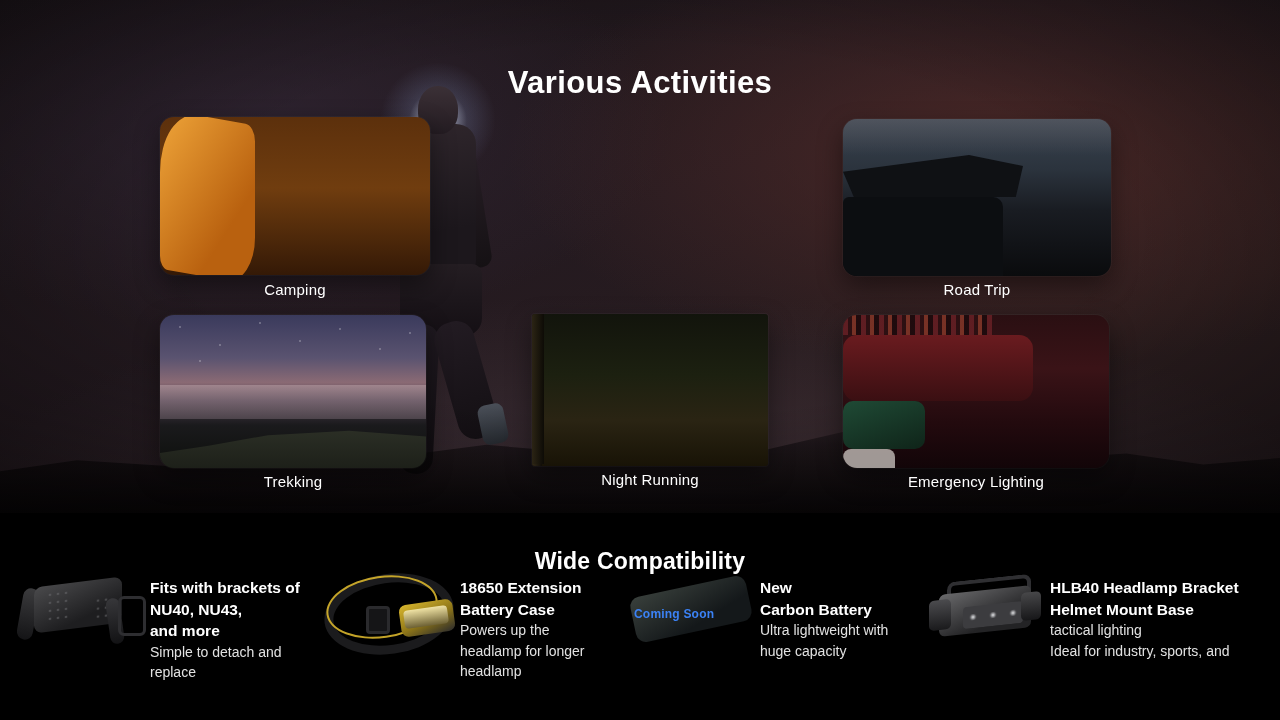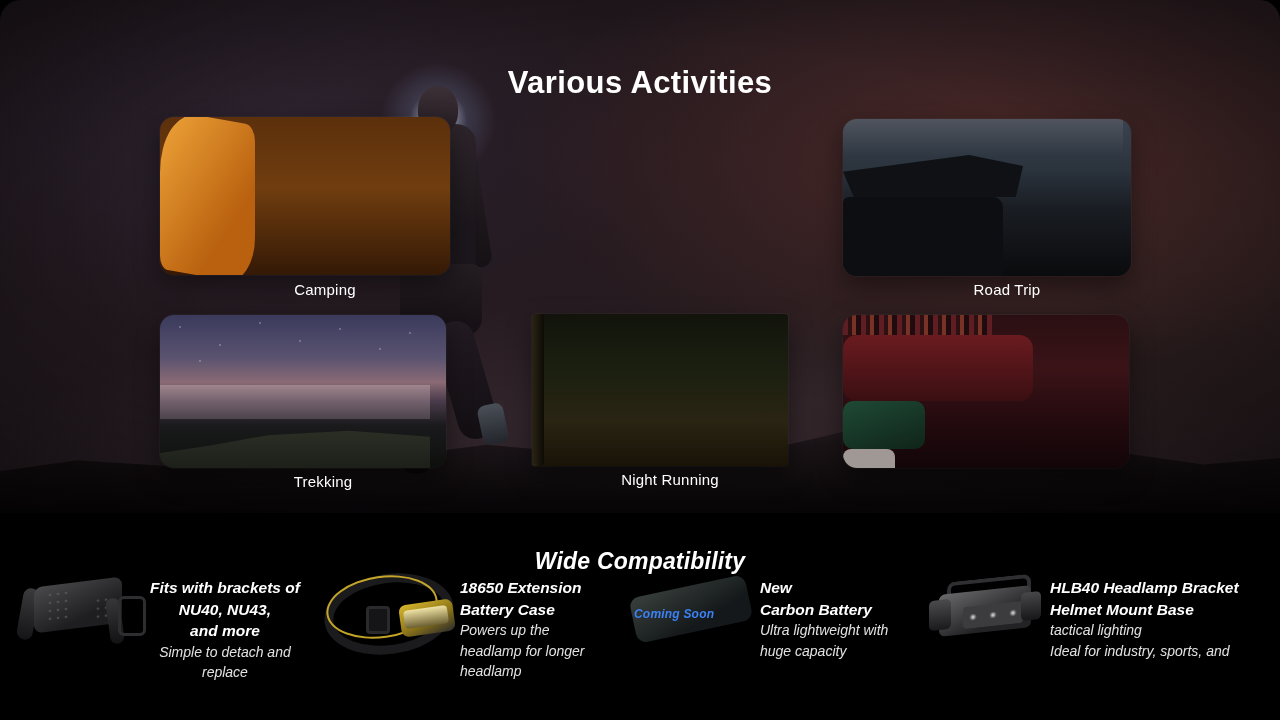--- a/index.html
+++ b/index.html
@@ -1,17 +1,17 @@
 <!DOCTYPE html>
 <html><head>
 <meta charset="utf-8">
 <style>
   html,body{margin:0;padding:0;background:#000;}
   body{font-family:"Liberation Sans",sans-serif;-webkit-font-smoothing:antialiased;}
-  .screen{position:relative;width:1280px;height:720px;overflow:hidden;background:#000;border-radius:21px;}
+  .screen{position:relative;width:1280px;height:720px;overflow:hidden;background:#000;}
 
   
   .activities{position:absolute;left:0;top:0;width:1280px;height:513px;overflow:hidden;
     background:
       radial-gradient(ellipse 55% 60% at 78% 30%, rgba(86,44,40,.75), rgba(86,44,40,0) 70%),
       radial-gradient(ellipse 45% 55% at 20% 25%, rgba(52,40,56,.70), rgba(52,40,56,0) 72%),
       radial-gradient(ellipse 70% 50% at 50% 95%, rgba(70,58,70,.55), rgba(70,58,70,0) 75%),
       linear-gradient(160deg,#1b1418 0%, #241a20 45%, #2b1d1e 75%, #241a1e 100%);
   }
   .vignette{position:absolute;inset:0;pointer-events:none;
@@ -39,21 +39,21 @@
     background:linear-gradient(180deg,#221b22,#130f13);transform:rotate(-16deg);}
   .hero .sock{position:absolute;left:118px;top:352px;width:26px;height:40px;border-radius:8px;
     background:linear-gradient(180deg,#4a4f58,#262a30);transform:rotate(-12deg);}
   .ground{position:absolute;left:0;bottom:0;width:1280px;height:110px;
     background:linear-gradient(180deg, rgba(10,7,9,0) 0%, rgba(10,7,9,.55) 38%, rgba(6,4,5,.95) 100%);
     clip-path:polygon(0 62%,6% 52%,14% 58%,22% 44%,30% 50%,38% 38%,46% 46%,54% 34%,60% 42%,66% 26%,72% 40%,80% 52%,88% 46%,94% 56%,100% 50%,100% 100%,0 100%);}
 
   .title{position:absolute;left:0;top:44px;width:1280px;text-align:center;color:#fff;
     font-size:31px;font-weight:bold;letter-spacing:.4px;}
 
-  .card{position:absolute;padding-left:20px;}
+  .card{position:absolute;}
   .card .photo{position:absolute;inset:0;border-radius:14px;overflow:hidden;
     box-shadow:0 0 0 1px rgba(255,255,255,.03), 0 10px 26px rgba(0,0,0,.45);}
   .card .photo>*{position:absolute;}
   .caption{position:absolute;width:100%;text-align:center;color:#fff;font-size:15px;letter-spacing:.2px;}
 
   
   .a-camping{inset:0;background:linear-gradient(180deg,#5c300c 0%,#703d0f 45%,#341906 100%);}
   .a-camping .reeds{inset:0;background:repeating-linear-gradient(92deg, rgba(205,118,32,.55) 0 2px, rgba(52,24,6,.55) 2px 6px);opacity:.9;}
   .a-camping .flap{left:-6px;top:8px;width:95px;height:160px;border-radius:40% 10% 30% 8%;
     background:linear-gradient(120deg,#f0a63a,#b9610f 70%);transform:skewY(10deg);}
@@ -104,21 +104,21 @@
       repeating-linear-gradient(90deg, rgba(130,35,40,.22) 0 2px, rgba(0,0,0,0) 2px 46px);}
   .a-emg .books{left:22px;top:44px;width:150px;height:20px;
     background:repeating-linear-gradient(90deg,#6b2126 0 5px,#2d1012 5px 9px,#8a3a2a 9px 13px,#1c0a0c 13px 18px);opacity:.8;}
   .a-emg .sofa{left:10px;top:86px;width:190px;height:66px;border-radius:14px;
     background:linear-gradient(180deg,#6a1b1f,#3a0f12);}
   .a-emg .pillow{left:50px;top:78px;width:52px;height:28px;border-radius:8px;background:#cfc9c4;opacity:.75;}
   .a-emg .blanket{left:12px;top:104px;width:82px;height:48px;border-radius:10px;
     background:linear-gradient(160deg,#1f4a35,#0f2419);}
 
   
-  .compat{position:absolute;left:0;top:513px;width:1280px;height:207px;background:#000;font-style:italic;}
+  .compat{position:absolute;left:0;top:513px;width:1280px;height:207px;background:#000;}
   .compat-title{position:absolute;left:0;top:16px;width:1280px;text-align:center;color:#fff;
     font-size:23px;font-weight:bold;letter-spacing:.2px;}
   .prod{position:absolute;top:45px;}
   .prod .media{position:absolute;left:0;top:0;}
   .prod .copy{position:absolute;}
   .prod .h{color:#fff;font-size:15.5px;font-weight:bold;line-height:21.5px;white-space:nowrap;}
   .prod .d{color:#e2e2e2;font-size:14px;line-height:20.5px;white-space:nowrap;}
   .badge{position:absolute;color:#3b82f6;font-size:12px;font-weight:bold;letter-spacing:.2px;}
 
   
@@ -240,36 +240,37 @@
       <div class="photo">
         <div class="a-emg">
           <div class="shelf"></div>
           <div class="books"></div>
           <div class="sofa"></div>
           <div class="blanket"></div>
           <div class="pillow"></div>
 
         </div>
       </div>
+      <div class="caption" style="top:158px;">Emergency Lighting</div>
     </div>
   </section>
 
   <section class="compat">
     <h2 class="compat-title">Wide Compatibility</h2>
 
     <div class="prod" style="left:12px;width:300px;">
       <div class="media p-bracket">
         <div class="leg"></div>
         <div class="plate"></div>
         <div class="dots"></div>
         <div class="dots2"></div>
         <div class="leg2"></div>
         <div class="clip"></div>
       </div>
-      <div class="copy" style="left:138px;top:19px;text-align:center;">
+      <div class="copy" style="left:138px;top:19px;">
         <div class="h">Fits with brackets of</div>
         <div class="h">NU40, NU43,</div>
         <div class="h">and more</div>
         <div class="d">Simple to detach and</div>
         <div class="d">replace</div>
       </div>
     </div>
 
     <div class="prod" style="left:318px;width:300px;">
       <div class="media p-headlamp" style="top:6px;">

